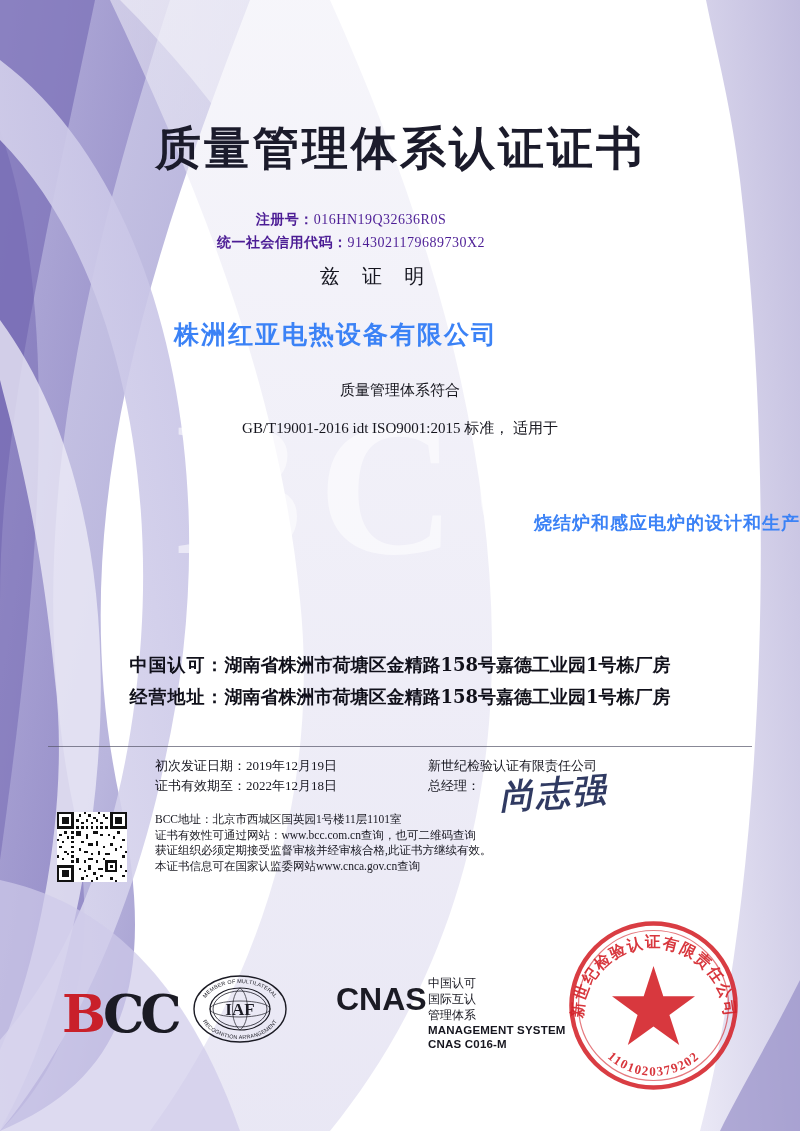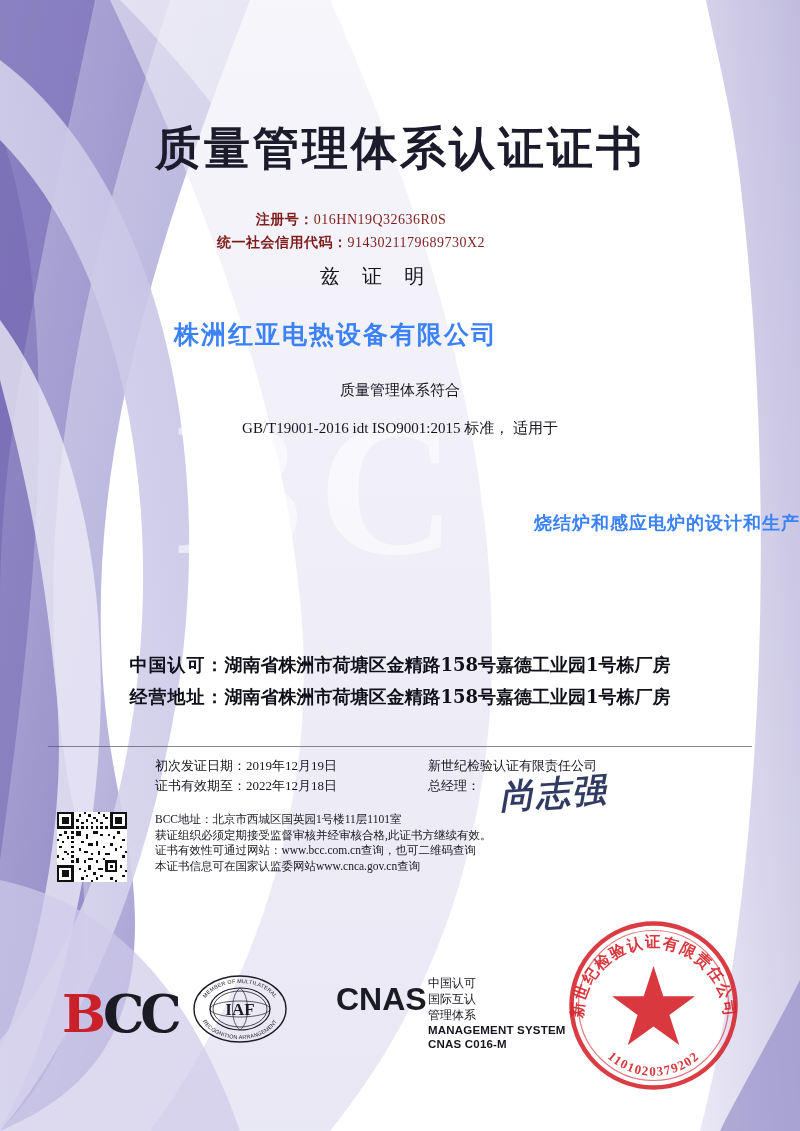--- a/index.html
+++ b/index.html
@@ -65,21 +65,21 @@
     white-space: nowrap;
   }
 
   .reg-line {
     position: absolute;
     left: 0;
     width: 702px;
     text-align: center;
     font-family: "Liberation Serif", serif;
     font-size: 14px;
-    color: #7f1d1d;
+    color: #4c1d95;
     letter-spacing: 0.5px;
   }
   .reg-line.l1 { top: 211px; }
   .reg-line.l2 { top: 234px; }
   .reg-line b { font-weight: bold; }
 
   .hereby {
     position: absolute;
     top: 263px;
     left: 0;
@@ -374,22 +374,22 @@
 
     <div class="issuer">
       <div>新世纪检验认证有限责任公司</div>
       <div>总经理：</div>
     </div>
 
     <div class="signature">尚志强</div>
 
     <div class="fineprint">
       <div>BCC地址：北京市西城区国英园1号楼11层1101室</div>
+      <div>证书有效性可通过网站：www.bcc.com.cn查询，也可二维码查询</div>
       <div>获证组织必须定期接受监督审核并经审核合格,此证书方继续有效。</div>
-      <div>证书有效性可通过网站：www.bcc.com.cn查询，也可二维码查询</div>
       <div>本证书信息可在国家认监委网站www.cnca.gov.cn查询</div>
     </div>
 
     <div class="qr">
       <svg width="70" height="70" viewBox="0 0 29 29" shape-rendering="crispEdges">
         <rect width="29" height="29" fill="#ffffff"></rect>
         <g fill="#111111">
 
           <rect x="0" y="0" width="7" height="1"></rect>
             <rect x="0" y="6" width="7" height="1"></rect>

